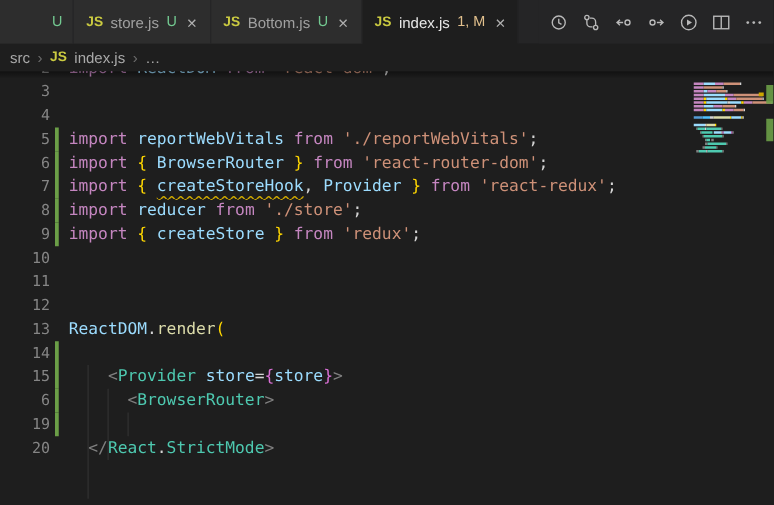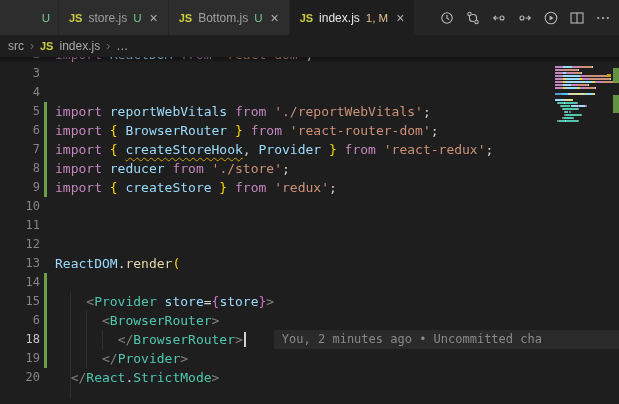--- a/index.html
+++ b/index.html
@@ -214,30 +214,22 @@
           <div class="ln">15</div>
           <div class="chgslot on"></div>
           <span class="codetext"><span class="tk-pl">    </span><span class="tk-tagb">&lt;</span><span class="tk-comp">Provider</span><span class="tk-pl"> </span><span class="tk-attr">store</span><span class="tk-pl">=</span><span class="tk-br2">{</span><span class="tk-id">store</span><span class="tk-br2">}</span><span class="tk-tagb">&gt;</span></span>
         </div>
         <div class="code-row">
           <div class="ln">6</div>
           <div class="chgslot on"></div>
           <span class="codetext"><span class="tk-pl">      </span><span class="tk-tagb">&lt;</span><span class="tk-comp">BrowserRouter</span><span class="tk-tagb">&gt;</span></span>
         </div>
         <div class="code-row">
-          <div class="ln active">18</div>
-          <div class="chgslot on"></div>
-          <span class="codetext"><span class="tk-pl">        </span><span class="tk-tagb">&lt;/</span><span class="tk-comp">BrowserRouter</span><span class="tk-tagb">&gt;</span></span>
-          <span class="cursor"></span>
-          <span class="blame">You, 2 minutes ago • Uncommitted cha</span>
-        </div>
-        <div class="code-row">
           <div class="ln">19</div>
           <div class="chgslot on"></div>
-          <span class="codetext"><span class="tk-pl">      </span><span class="tk-tagb">&lt;/</span><span class="tk-comp">Provider</span><span class="tk-tagb">&gt;</span></span>
         </div>
         <div class="code-row">
           <div class="ln">20</div>
           <div class="chgslot"></div>
           <span class="codetext"><span class="tk-pl">  </span><span class="tk-tagb">&lt;/</span><span class="tk-comp">React</span><span class="tk-pl">.</span><span class="tk-comp">StrictMode</span><span class="tk-tagb">&gt;</span></span>
         </div>
       </div>
     <div class="guide" style="left:70px;top:235px;height:107px;"></div>
     <div class="guide" style="left:86px;top:254px;height:57px;"></div>
     <div class="guide" style="left:102px;top:273px;height:19px;"></div>

